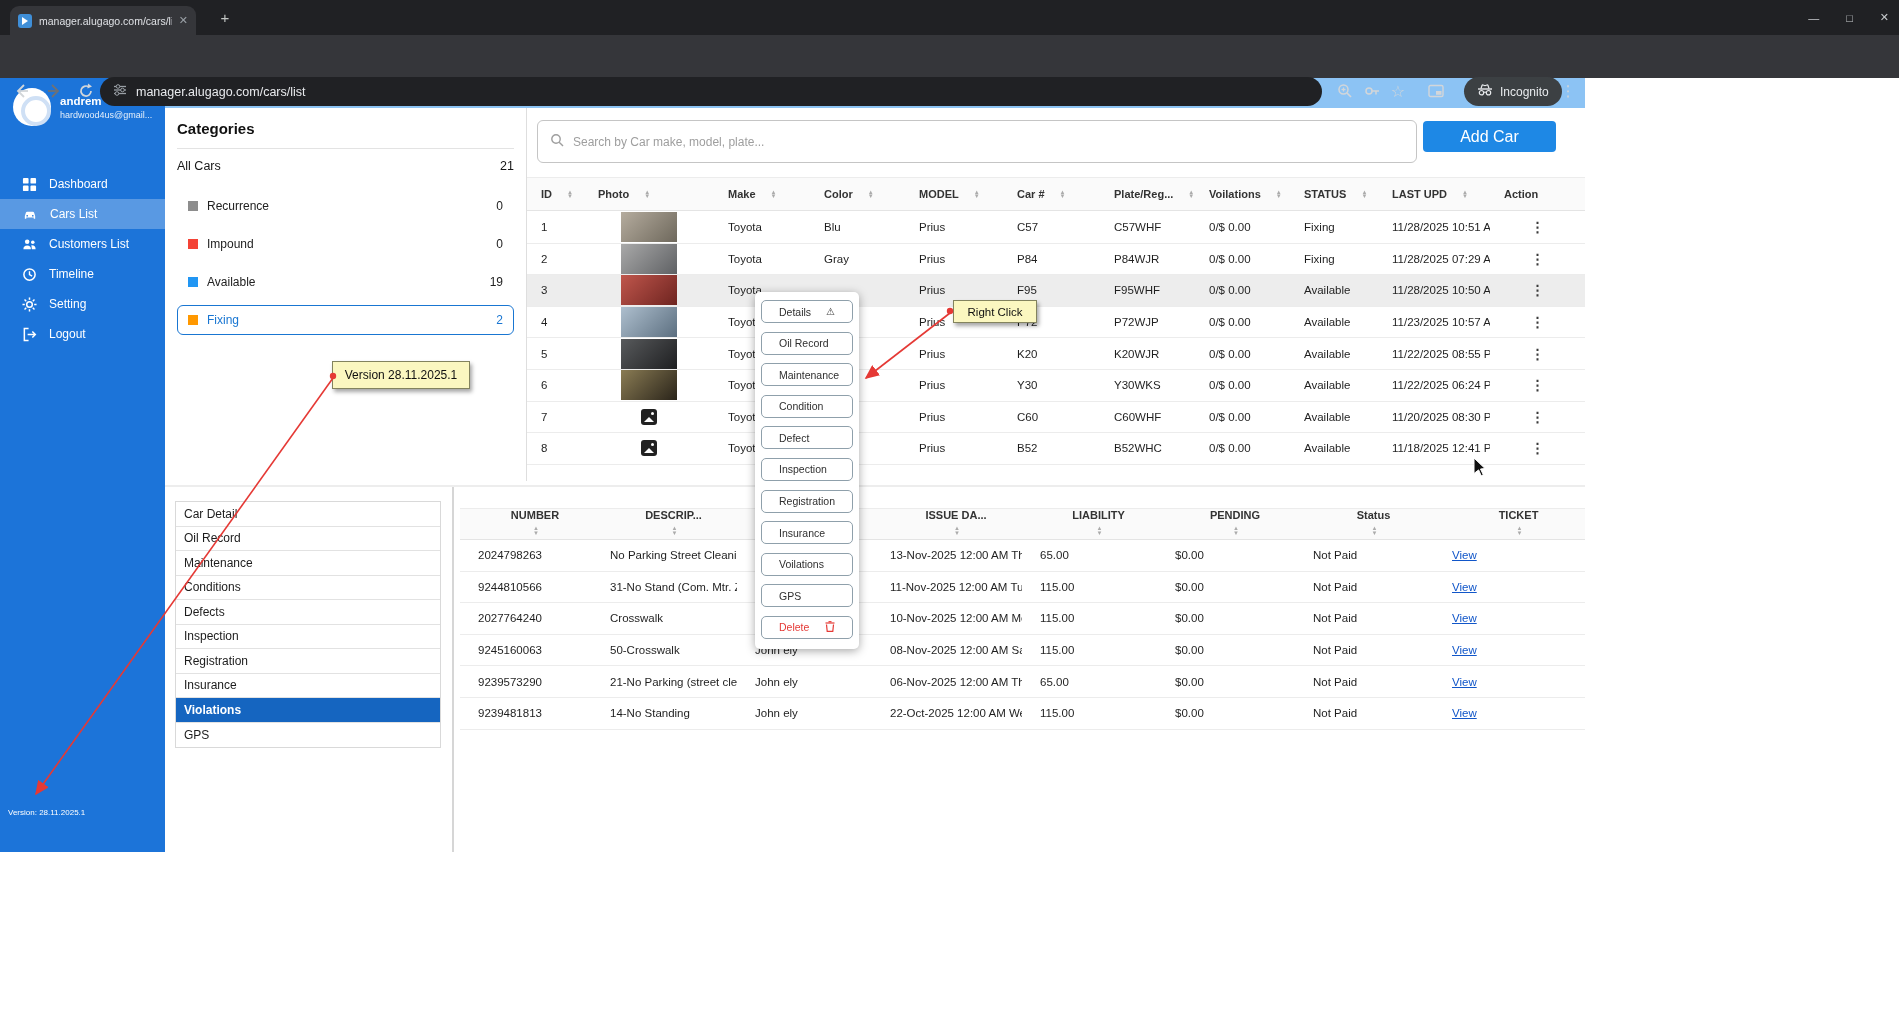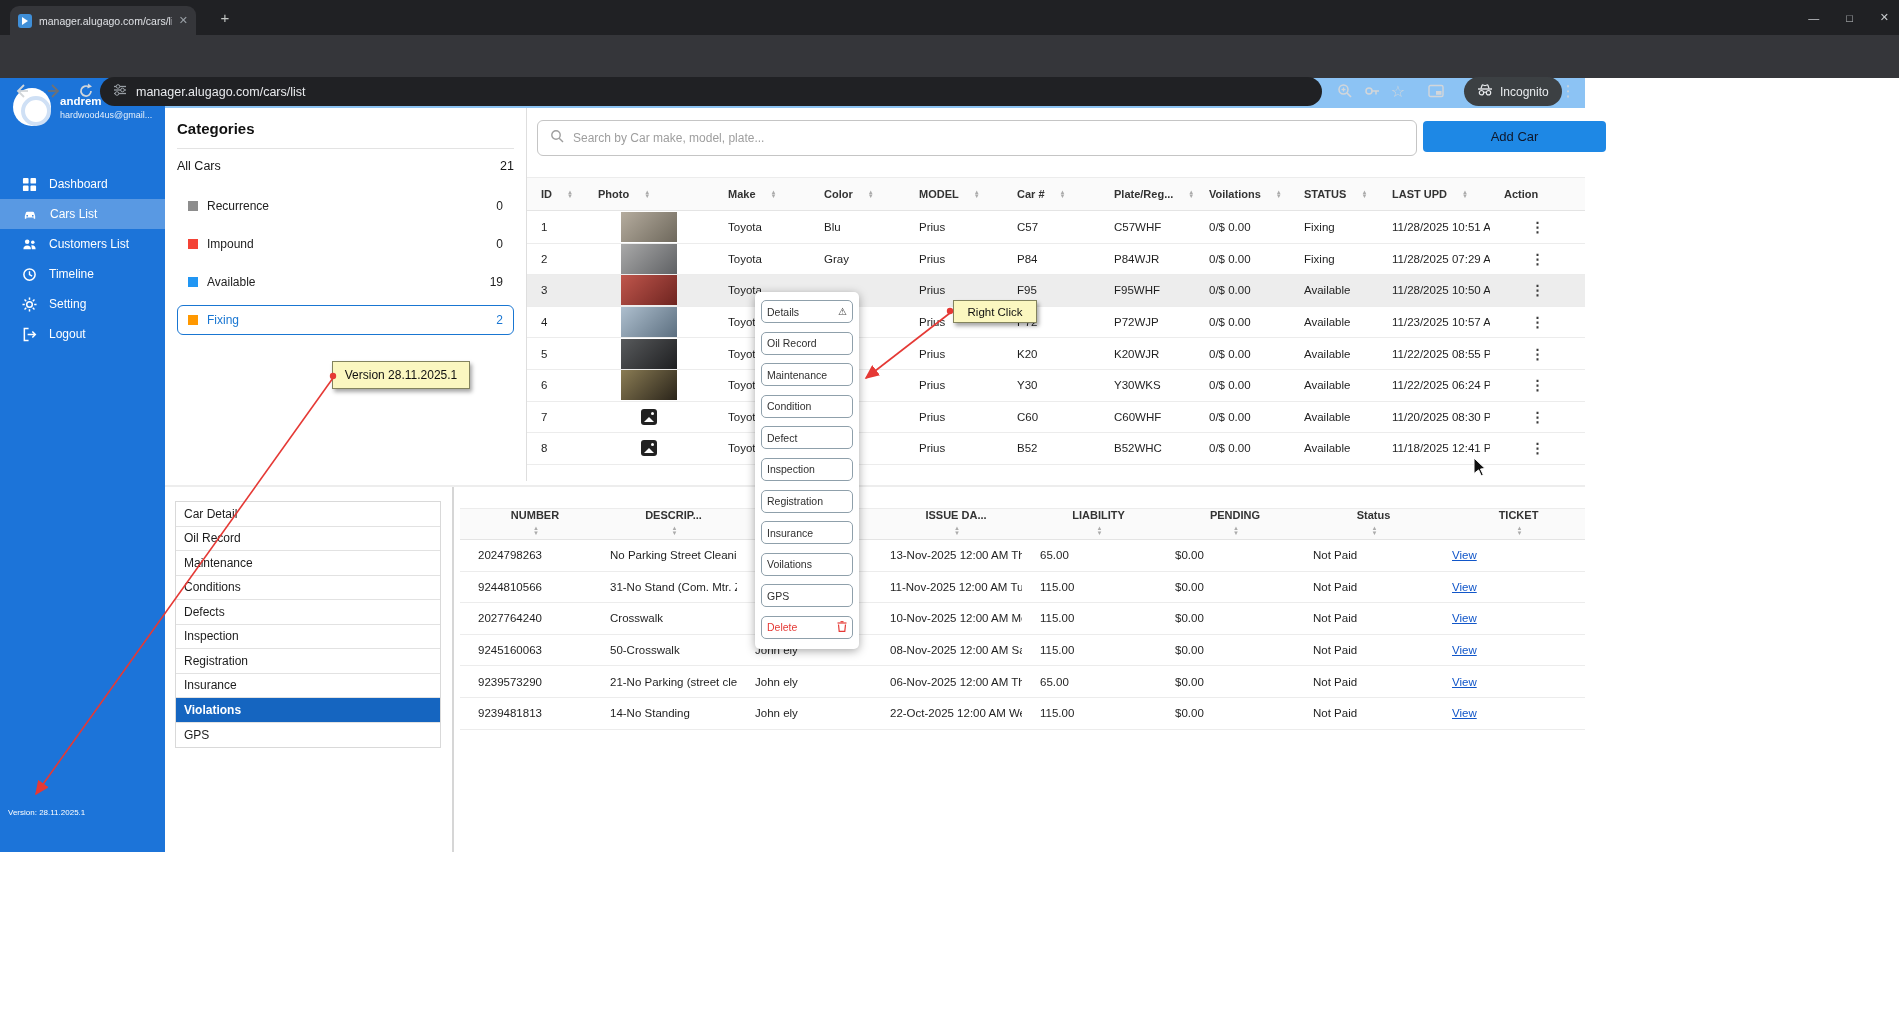--- a/index.html
+++ b/index.html
@@ -41,24 +41,24 @@
   .cat-panel { position:absolute; left:0; top:30px; width:362px; height:373px; background:#fff; border-right:1px solid #dedede; }
   .cat-title { margin:12px 12px 0; padding-bottom:11px; border-bottom:1px solid #e3e3e3; font-size:15px; font-weight:bold; color:#111; }
   .all-row { display:flex; justify-content:space-between; align-items:center; margin:0 12px; height:34px; font-size:12.5px; color:#161616; }
   .cat-item { display:flex; align-items:center; height:30px; margin:8px 12px 0; padding:0 10px; font-size:12px; color:#222; border:1px solid transparent; border-radius:6px; cursor:pointer; }
   .sq { width:10px; height:10px; margin-right:9px; flex:none; }
   .cat-count { margin-left:auto; }
   .cat-item.selected { border-color:#1976d2; color:#1976d2; }
 
   
   .cars-panel { position:absolute; left:362px; top:30px; width:1058px; height:373px; background:#fff; --carcols:57px 130px 96px 95px 98px 97px 95px 95px 88px 112px 95px; }
-  .search-box { position:absolute; left:10px; top:12px; width:880px; height:36px; border:1px solid #c5c5c5; border-radius:6px; display:flex; align-items:center; gap:9px; padding:0 12px; background:#fff; }
+  .search-box { position:absolute; left:10px; top:12px; width:880px; height:43px; border:1px solid #c5c5c5; border-radius:6px; display:flex; align-items:center; gap:9px; padding:0 12px; background:#fff; }
   .search-box input { border:none; outline:none; flex:1; font-size:12px; color:#333; font-family:"Liberation Sans",sans-serif; }
   .search-box input::placeholder { color:#9e9e9e; }
-  .add-btn { position:absolute; left:896px; top:13px; width:183px; height:31px; background:#1E88E5; border:none; border-radius:4px; color:#0f172a; font-size:13px; font-family:"Liberation Sans",sans-serif; cursor:pointer; }
+  .add-btn { position:absolute; left:896px; top:13px; width:133px; height:31px; background:#1E88E5; border:none; border-radius:4px; color:#ffffff; font-size:16px; font-family:"Liberation Sans",sans-serif; cursor:pointer; }
   .c-head { position:absolute; left:0; top:69px; width:1058px; height:34px; background:#fafafa; border-top:1px solid #ececec; border-bottom:1px solid #e4e4e4; display:grid; grid-template-columns:var(--carcols); }
   .c-body { position:absolute; left:0; top:104px; width:1058px; }
   .c-row { display:grid; grid-template-columns:var(--carcols); height:31.6px; border-bottom:1px solid #ececec; background:#fff; }
   .c-row.active-row { background:#ededed; }
   .th { font-size:11px; font-weight:bold; color:#333; display:flex; align-items:center; gap:13px; padding-left:14px; white-space:nowrap; overflow:hidden; }
   .td { font-size:11.5px; color:#1f1f1f; display:flex; align-items:center; padding-left:14px; white-space:nowrap; overflow:hidden; }
   .td-photo { justify-content:center; padding-left:0; }
   .thumb { width:56px; height:30px; display:block; background:#ddd; }
   .thumb.is-icon { width:16px; height:16px; background:#212121; border-radius:3px; position:relative; }
   .thumb.is-icon::after { content:""; position:absolute; left:3px; bottom:3px; border-left:5px solid transparent; border-right:5px solid transparent; border-bottom:5px solid #fdfdfd; }
@@ -79,21 +79,21 @@
   .v-split { position:absolute; left:287px; top:409px; width:2px; height:365px; background:#d6d6d6; }
   .v-table { position:absolute; left:295px; top:430px; width:1125px; --vcols:132px 145px 135px 150px 135px 138px 139px 151px; }
   .v-head { display:grid; grid-template-columns:var(--vcols); height:32px; background:#fafafa; border-top:1px solid #ececec; border-bottom:1px solid #e4e4e4; }
   .v-row { display:grid; grid-template-columns:var(--vcols); height:31.6px; border-bottom:1px solid #ececec; }
   .v-th { font-size:11px; font-weight:bold; color:#333; display:flex; align-items:center; gap:5px; padding-left:18px; white-space:nowrap; overflow:hidden;flex-direction:column; }
   .v-td { font-size:11.5px; color:#1f1f1f; display:flex; align-items:center; padding-left:18px; white-space:nowrap; overflow:hidden; }
   .view-link { color:#1156C9; text-decoration:underline; font-size:11.5px; cursor:pointer; }
 
   
   .ctx-menu { position:absolute; left:755px; top:292px; width:104px; background:#fff; border-radius:5px; padding:8px 6px 6px; box-shadow:0 2px 10px rgba(0,0,0,.35); z-index:40; }
-  .ctx-btn { height:23px; border:1px solid #8fa0ab; border-radius:5px; background:#fff; display:flex; align-items:center; justify-content:space-between; padding:0 5px; font-size:10.5px; color:#2f2f2f; margin-bottom:8.6px; cursor:pointer; }
+  .ctx-btn { height:23px; border:1px solid #8fa0ab; border-radius:5px; background:#fff; display:flex; align-items:center; justify-content:space-between; padding:0 17px; font-size:10.5px; color:#2f2f2f; margin-bottom:8.6px; cursor:pointer; }
   .ctx-btn:last-child { margin-bottom:4px; }
   .ctx-btn.danger { color:#E53935; }
   .warn-ic { font-size:10px; color:#4a4a4a; }
   .note { position:absolute; background:#FBF7C0; border:1px solid #83835e; box-shadow:2px 3px 4px rgba(0,0,0,.35); display:flex; align-items:center; justify-content:center; font-size:12px; color:#101010; z-index:50; }
   #note-version { left:332px; top:361px; width:138px; height:28px; }
   #note-rc { left:953px; top:300px; width:84px; height:23px; font-size:11.5px; }
   .arrows { position:absolute; left:0; top:0; width:1899px; height:1031px; pointer-events:none; z-index:55; }
   .cursor { position:absolute; left:1474px; top:458px; z-index:70; pointer-events:none; }
 </style>
 </head>

